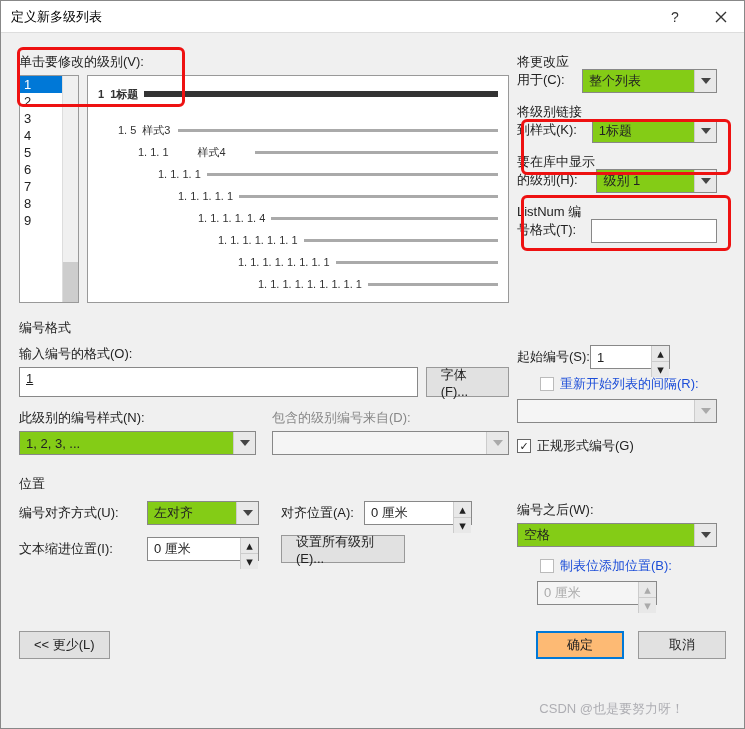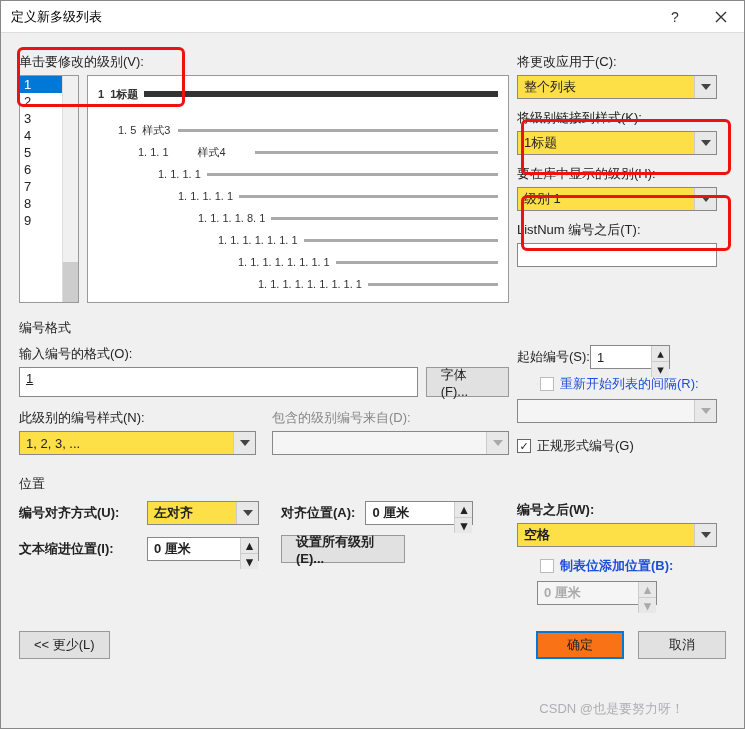--- a/index.html
+++ b/index.html
@@ -5,43 +5,43 @@
   * { box-sizing: border-box; font-family: "Microsoft YaHei", "SimSun", Arial, sans-serif; }
   body { margin: 0; background: #888; }
   .window { width: 745px; height: 729px; background: #f0f0f0; border: 1px solid #888; position: relative; }
   .titlebar { height: 32px; background: #fff; border-bottom: 1px solid #ddd; display: flex; align-items: center; padding-left: 10px; font-size: 13px; }
   .titlebar .spacer { flex: 1; }
   .titlebar .tb-btn { width: 46px; height: 32px; display: flex; align-items: center; justify-content: center; font-size: 14px; color: #333; }
   .content { padding: 20px 18px 14px 18px; font-size: 13px; color: #222; }
   .row { display: flex; }
   .label { font-size: 13px; color: #222; display: block; margin-bottom: 4px; }
   .label.gray { color: #888; }
-  .field { display: flex; flex-direction: column; margin-bottom: 10px; }
+  .field { display: flex; flex-direction: row; margin-bottom: 10px; align-items: flex-end; }
   .top-left { width: 490px; }
   .top-right { width: 200px; margin-left: 8px; }
   .levels-row { display: flex; height: 230px; }
   .level-list { width: 60px; height: 228px; border: 1px solid #999; background: #fff; overflow: hidden; position: relative; }
   .level-list .scrollbar { position: absolute; right: 0; top: 0; width: 16px; height: 100%; background: #f0f0f0; border-left: 1px solid #ddd; }
   .level-list .scrollbar .thumb { width: 100%; height: 40px; background: #cdcdcd; position: absolute; bottom: 0; }
   .level-list .item { height: 17px; padding: 0 4px; font-size: 13px; line-height: 17px; }
   .level-list .item.selected { background: #0078d7; color: #fff; }
   .preview { flex: 1; margin-left: 8px; height: 228px; border: 1px solid #999; background: #fff; position: relative; padding: 8px 10px; overflow: hidden; }
   .preview .line { display: flex; align-items: center; font-size: 11px; color: #333; height: 20px; }
   .preview .line.bold { font-weight: bold; }
   .preview .line .num { margin-right: 6px; }
   .preview .line .rule { flex: 1; height: 6px; background: #333; }
   .preview .line .rule.thin { height: 3px; background: #aaa; }
   .red-box { border: 3px solid #e11; border-radius: 6px; position: absolute; pointer-events: none; }
-  .select { width: 100%; height: 24px; border: 1px solid #888; background: #fde047; display: flex; align-items: center; padding: 0 6px; position: relative; font-size: 13px; }
+  .select { width: 100%; height: 24px; border: 1px solid #888; background: #84cc16; display: flex; align-items: center; padding: 0 6px; position: relative; font-size: 13px; }
   .select .arrow { position: absolute; right: 0; top: 0; width: 22px; height: 100%; border-left: 1px solid #ccc; background: #e8e8e8; display: flex; align-items: center; justify-content: center; }
   .select .arrow svg { width: 10px; height: 6px; }
   .select.disabled { background: #f5f5f5; color: #aaa; }
   .input { width: 100%; height: 24px; border: 1px solid #888; background: #fff; padding: 0 6px; font-size: 13px; line-height: 22px; }
   .btn { height: 28px; padding: 0 14px; border: 1px solid #999; background: #e1e1e1; font-size: 13px; display: inline-flex; align-items: center; justify-content: center; cursor: default; }
-  .btn.primary { border: 2px solid #0078d7; background: #f97316; min-width: 88px; }
+  .btn.primary { border: 2px solid #0078d7; background: #fdba74; min-width: 88px; }
   .btn.normal { min-width: 88px; }
   .spinner { width: 80px; height: 24px; border: 1px solid #888; background: #fff; display: flex; align-items: center; padding-left: 6px; position: relative; font-size: 13px; }
   .spinner .spin-btns { position: absolute; right: 0; top: 0; width: 18px; height: 100%; display: flex; flex-direction: column; }
   .spinner .spin-btns div { flex: 1; border-left: 1px solid #ccc; background: #e8e8e8; display: flex; align-items: center; justify-content: center; }
   .spinner .spin-btns div:first-child { border-bottom: 1px solid #ccc; }
   .spinner.disabled { background: #f5f5f5; color: #aaa; }
   .chk { display: flex; align-items: center; font-size: 13px; margin: 6px 0; }
   .chk .box { width: 14px; height: 14px; border: 1px solid #666; background: #fff; margin-right: 6px; display: flex; align-items: center; justify-content: center; font-size: 11px; }
   .chk.disabled { color: #1d4ed8; margin-left: 23px; }
   .chk.disabled .box { border-color: #bbb; }
@@ -104,21 +104,21 @@
               </div>
               <div class="line" style="margin-left: 60px; margin-top: 2px;">
                 <span class="num">1. 1. 1. 1</span>
                 <div class="rule thin"></div>
               </div>
               <div class="line" style="margin-left: 80px; margin-top: 2px;">
                 <span class="num">1. 1. 1. 1. 1</span>
                 <div class="rule thin"></div>
               </div>
               <div class="line" style="margin-left: 100px; margin-top: 2px;">
-                <span class="num">1. 1. 1. 1. 8. 1</span>
+                <span class="num">1. 1. 1. 1. 1. 4</span>
                 <div class="rule thin"></div>
               </div>
               <div class="line" style="margin-left: 120px; margin-top: 2px;">
                 <span class="num">1. 1. 1. 1. 1. 1. 1</span>
                 <div class="rule thin"></div>
               </div>
               <div class="line" style="margin-left: 140px; margin-top: 2px;">
                 <span class="num">1. 1. 1. 1. 1. 1. 1. 1</span>
                 <div class="rule thin"></div>
               </div>
@@ -157,21 +157,21 @@
           <div class="select">
             <span>级别 1</span>
             <div class="arrow">
                 <svg viewBox="0 0 10 6">
                   <path d="M0 0 L5 6 L10 0" fill="#444"></path>
                 </svg>
               </div>
           </div>
         </div>
         <div class="field">
-          <span class="label">ListNum 编号之后(T):</span>
+          <span class="label">ListNum 编号格式(T):</span>
           <div class="input"></div>
         </div>
       </div>
     </div>
 
     <div class="section-label">编号格式</div>
     <div class="row" style="align-items:flex-start;">
       <div style="width:490px;">
         <span class="label">输入编号的格式(O):</span>
         <div class="row" style="gap:8px;">
@@ -227,21 +227,21 @@
             </div>
         </div>
         <div class="chk" style="margin-top:14px;">
           <div class="box">✓</div>
           <span>正规形式编号(G)</span>
         </div>
       </div>
     </div>
 
     <div class="section-label">位置</div>
-    <div class="row" style="align-items:flex-start;font-weight:bold;">
+    <div class="row" style="align-items:flex-start;">
       <div style="width:490px;">
         <div class="row" style="align-items:center; gap:10px; margin-bottom:10px;">
           <span style="width:118px;">编号对齐方式(U):</span>
           <div class="select" style="width:112px;">
             <span>左对齐</span>
             <div class="arrow">
                 <svg viewBox="0 0 10 6">
                   <path d="M0 0 L5 6 L10 0" fill="#444"></path>
                 </svg>
               </div>

